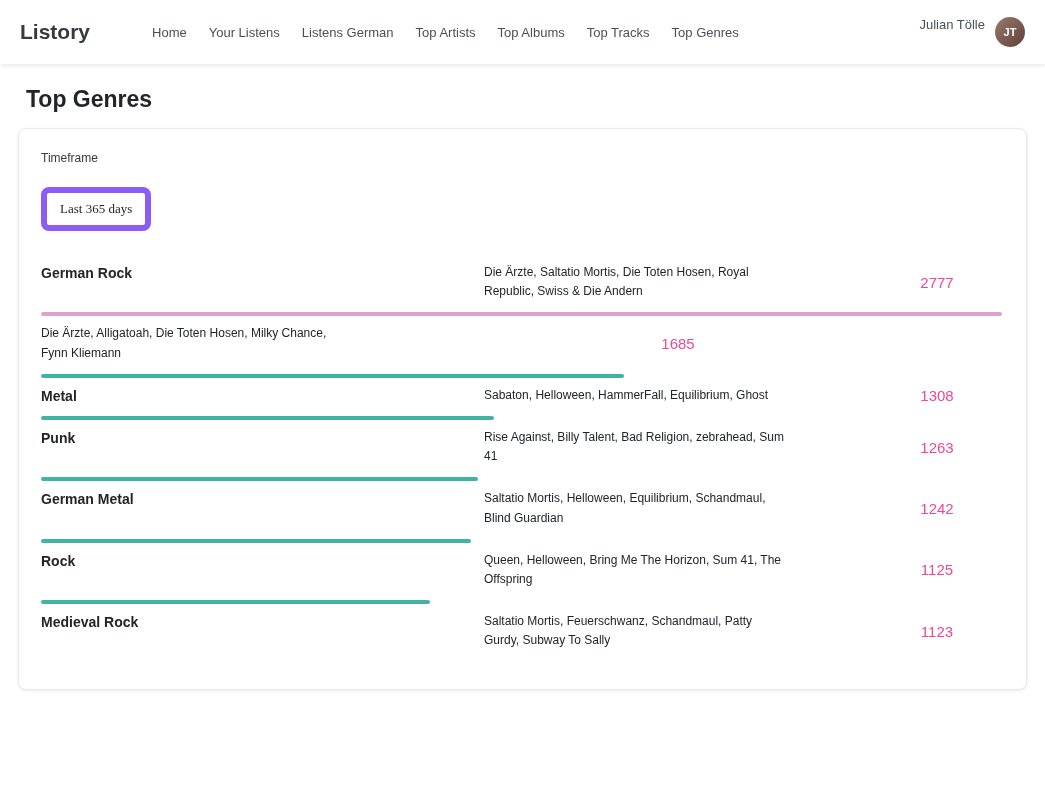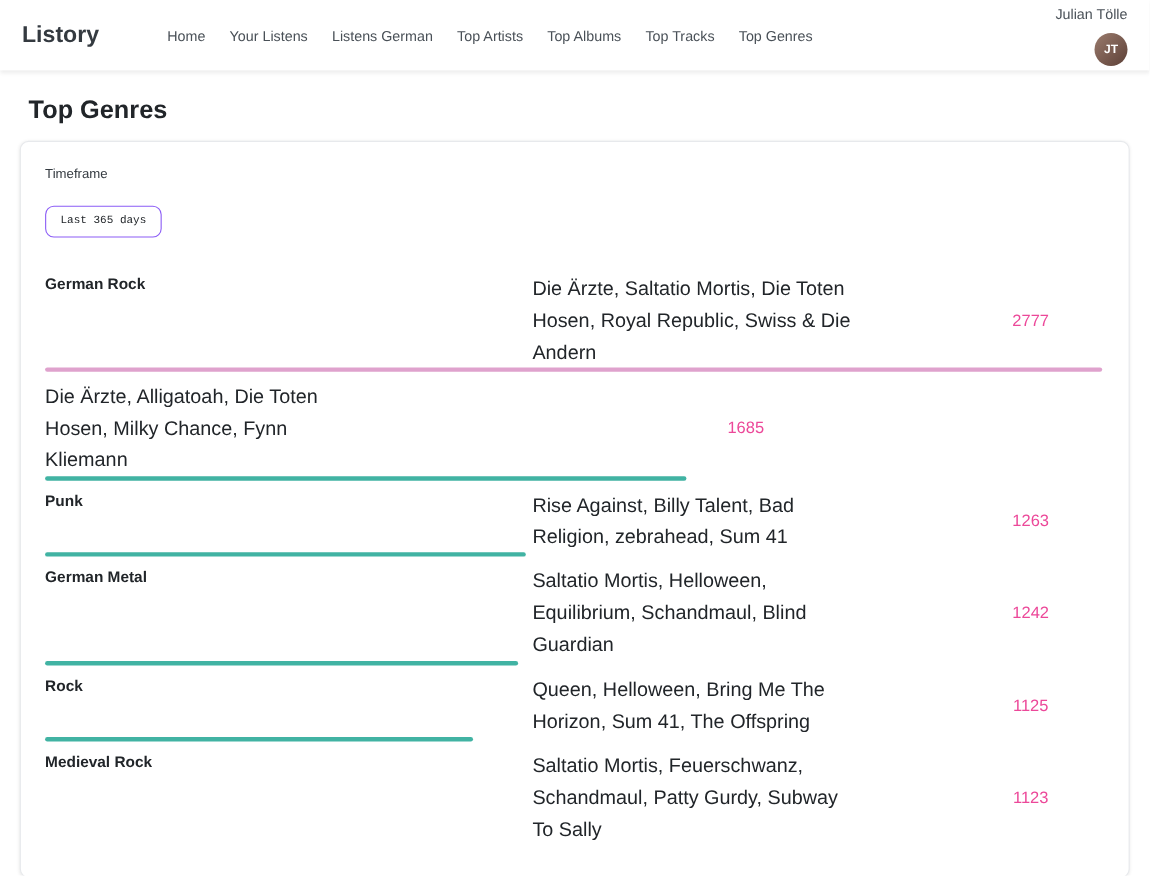--- a/index.html
+++ b/index.html
@@ -38,23 +38,22 @@
     font-size: 13px;
   }
   .nav-link {
     color: #495057;
     cursor: pointer;
     white-space: nowrap;
   }
   .nav-right {
     margin-left: auto;
     display: flex;
-    align-items: flex-end;
+    align-items: flex-start;
     gap: 10px;
-    flex-direction: column;
   }
   .user-name {
     font-size: 13px;
     color: #495057;
   }
   .avatar {
     width: 30px;
     height: 30px;
     border-radius: 50%;
     background: linear-gradient(135deg, #9a7b6d 0%, #5d4037 100%);
@@ -85,48 +84,48 @@
     background: #ffffff;
     padding: 22px 24px 24px 22px;
   }
 
   .filter-label {
     font-size: 12px;
     color: #343a40;
     margin-bottom: 22px;
   }
   .timeframe-btn {
-    font-family: Liberation Mono, monospace;
-    font-size: 10px;
-    color: #212529;
-    background: #ffffff;
-    border: 1px solid #8b5cf6;
+    font-family: Liberation Serif, serif;
+    font-size: 13px;
+    color: #212529;
+    background: #ffffff;
+    border: 6px solid #8b5cf6;
     border-radius: 8px;
     padding: 8px 13px;
     cursor: pointer;
   }
 
   
   .genre-list {
     margin-top: 24px;
   }
   .genre-row {
     display: grid;
     grid-template-columns: 443px 1fr 130px;
     position: relative;
-    padding: 8px 0 4px;
+    padding: 8px 0 15px;
   }
   .genre-name {
     font-size: 14px;
     font-weight: 700;
     color: #212529;
     padding-top: 2px;
   }
   .genre-artists {
-    font-size: 18px;
+    font-size: 12px;
     line-height: 1.6;
     color: #212529;
     max-width: 300px;
   }
   .genre-count {
     font-size: 15px;
     color: #ec4899;
     text-align: center;
     align-self: center;
   }
@@ -173,20 +172,26 @@
     <div class="genre-bar" style="width: 100%; background: rgb(223, 162, 205);"></div>
   </div>
 
   <div class="genre-row">
     <div class="genre-artists">Die Ärzte, Alligatoah, Die Toten Hosen, Milky Chance, Fynn Kliemann</div>
     <div class="genre-count">1685</div>
     <div class="genre-bar" style="width: 60.68%; background: rgb(65, 179, 163);"></div>
   </div>
 
 
+  <div class="genre-row">
+    <div class="genre-name">Metal</div>
+    <div class="genre-artists">Sabaton, Helloween, HammerFall, Equilibrium, Ghost</div>
+    <div class="genre-count">1308</div>
+    <div class="genre-bar" style="width: 47.1%; background: rgb(65, 179, 163);"></div>
+  </div>
 
   <div class="genre-row">
     <div class="genre-name">Punk</div>
     <div class="genre-artists">Rise Against, Billy Talent, Bad Religion, zebrahead, Sum 41</div>
     <div class="genre-count">1263</div>
     <div class="genre-bar" style="width: 45.48%; background: rgb(65, 179, 163);"></div>
   </div>
 
   <div class="genre-row">
     <div class="genre-name">German Metal</div>

